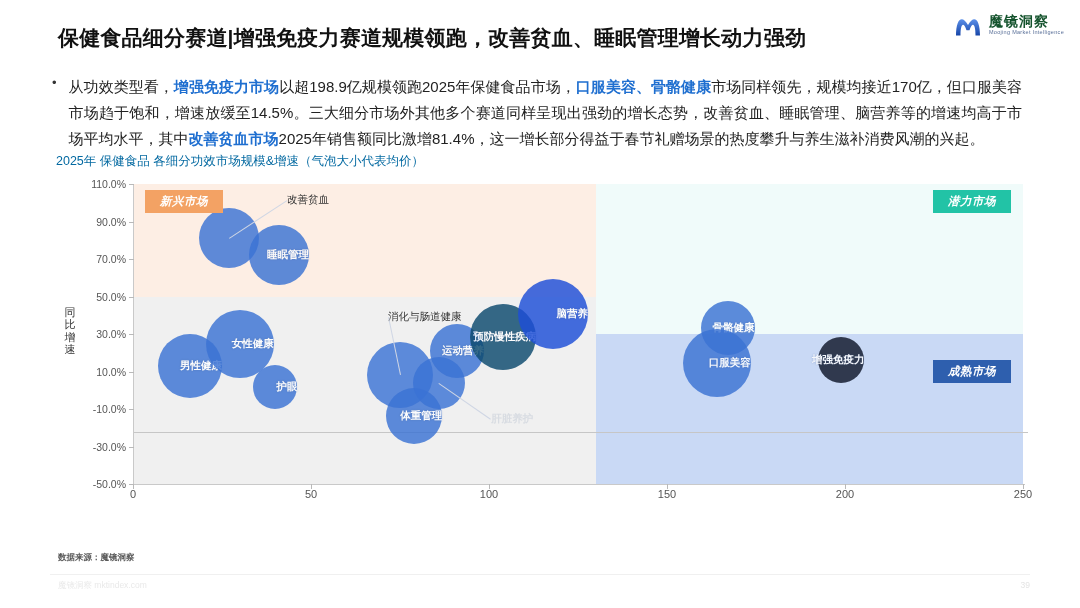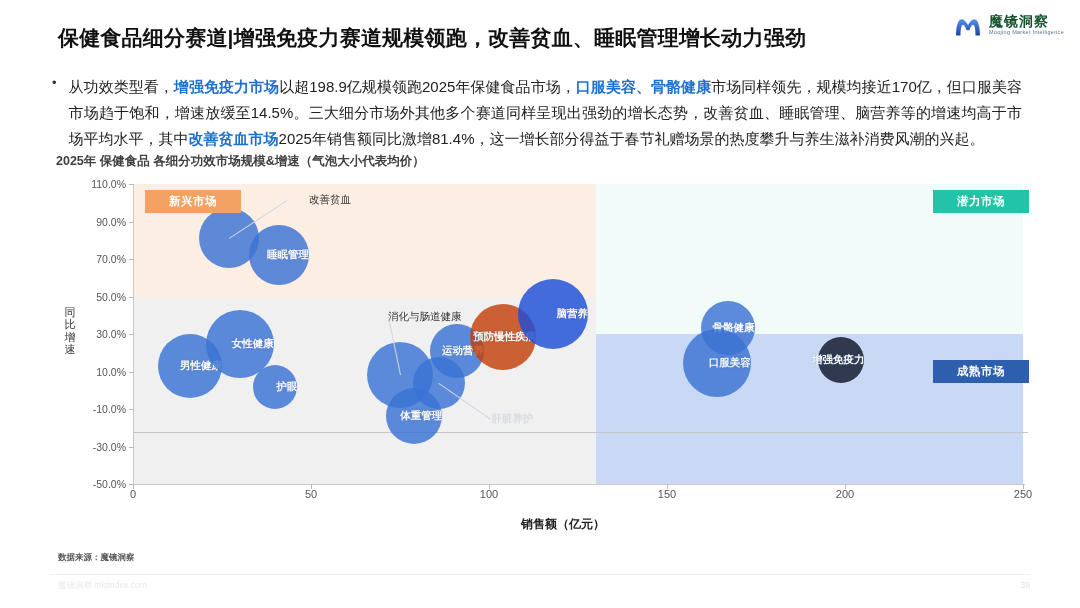--- a/index.html
+++ b/index.html
@@ -35,21 +35,21 @@
   #lede .bullet{ font-size:13px; color:#333; line-height:1.1; padding-top:2px;}
   #lede .body{
     font-size:15px; line-height:1.72; color:#222;
     text-align:justify;
   }
   #lede b.hl{ color:#1f6fd0; font-weight:bold; }
 
   
   #chart-title{
     position:absolute; left:56px; top:153px;
-    font-size:12.5px; font-weight:bold; color:#404040;
+    font-size:12.5px; font-weight:normal; color:#0369a1;
   }
 
   #chart{
     position:absolute; left:58px; top:178px;
     width:970px; height:330px;
   }
   
   #plot{
     position:absolute; left:75px; top:6px; width:890px; height:300px;
   }
@@ -96,21 +96,21 @@
   }
   .extlabel{
     position:absolute; font-size:10.5px; color:#333; white-space:nowrap;
   }
   .extlabel.faint{ color:#d8dce2; font-weight:bold; }
   .leader{ position:absolute; background:#cfd6e4; height:1px; transform-origin:0 0; }
 
   
   .badge{
     position:absolute; font-size:11.5px; font-weight:bold; color:#fff;
-    padding:4px 24px; letter-spacing:.5px; white-space:nowrap;
+    padding:4px 15px; letter-spacing:.5px; white-space:nowrap;font-style:italic;
   }
   #badge-emerging{ background:#f3a264; }
   #badge-potential{ background:#22c3a6; }
   #badge-mature{ background:#2e5fae; }
 
   
   #source{
     position:absolute; left:58px; top:552px;
     font-size:8.5px; font-weight:bold; color:#5a5a5a;
   }
@@ -156,21 +156,21 @@
 
 <div id="chart">
   <div id="plot">
     <div class="quad" id="q-tl" style="left: 0px; top: 0px; width: 462.8px; height: 112.5px;"></div>
     <div class="quad" id="q-bl" style="left: 0px; top: 112.5px; width: 462.8px; height: 187.5px;"></div>
     <div class="quad" id="q-tr" style="left: 462.8px; top: 0px; width: 427.2px; height: 150px;"></div>
     <div class="quad" id="q-br" style="left: 462.8px; top: 150px; width: 427.2px; height: 150px;"></div>
     <div id="zeroline" style="top: 247.5px;"></div>
     <div id="bubbles">
         <div class="bubble" style="left: 66.12px; top: 23.625px; width: 60px; height: 60px; background: rgb(59, 115, 212);"></div>
-        <div class="extlabel" style="left: 154.12px; top: 8.625px; margin-left: 22px;">改善贫血</div>
+        <div class="extlabel" style="left: 154.12px; top: 8.625px;">改善贫血</div>
         <div class="leader" style="left: 96.12px; top: 53.625px; width: 69.3397px; transform: rotate(-33.2317deg);"></div>
         <div class="bubble" style="left: 115.96px; top: 41.25px; width: 60px; height: 60px; background: rgb(59, 115, 212);">
           <span class="lbl">睡眠管理</span>
         </div>
         <div class="bubble" style="left: 24.96px; top: 149.875px; width: 64px; height: 64px; background: rgb(59, 115, 212);">
           <span class="lbl">男性健康</span>
         </div>
         <div class="bubble" style="left: 72.8px; top: 126.312px; width: 68px; height: 68px; background: rgb(59, 115, 212);">
           <span class="lbl">女性健康</span>
         </div>
@@ -182,21 +182,21 @@
         <div class="leader" style="left: 267px; top: 191.25px; width: 59.2284px; transform: rotate(-101.689deg);"></div>
         <div class="bubble" style="left: 253.24px; top: 203.562px; width: 56px; height: 56px; background: rgb(59, 115, 212);">
           <span class="lbl">体重管理</span>
         </div>
         <div class="bubble" style="left: 280.16px; top: 172.75px; width: 52px; height: 52px; background: rgb(59, 115, 212);"></div>
         <div class="extlabel faint" style="left: 358.16px; top: 227.75px;">肝脏养护</div>
         <div class="leader" style="left: 306.16px; top: 198.75px; width: 63.2456px; transform: rotate(34.6952deg);"></div>
         <div class="bubble" style="left: 296.96px; top: 139.875px; width: 54px; height: 54px; background: rgb(59, 115, 212);">
           <span class="lbl">运动营养</span>
         </div>
-        <div class="bubble" style="left: 337.24px; top: 119.812px; width: 66px; height: 66px; background: #c2410c;">
+        <div class="bubble" style="left: 337.24px; top: 119.812px; width: 66px; height: 66px; background: #0c4a6e;">
           <span class="lbl">预防慢性疾病</span>
         </div>
         <div class="bubble" style="left: 385.08px; top: 95.3125px; width: 70px; height: 70px; background: #1d4ed8;">
           <span class="lbl">脑营养</span>
         </div>
         <div class="bubble" style="left: 567.52px; top: 117.375px; width: 54px; height: 54px; background: rgb(59, 115, 212);">
           <span class="lbl">骨骼健康</span>
         </div>
         <div class="bubble" style="left: 549.84px; top: 145.062px; width: 68px; height: 68px; background: rgb(59, 115, 212);">
           <span class="lbl">口服美容</span>
@@ -244,19 +244,18 @@
       <div class="xtickmark" style="left: 787px; top: 306px;"></div>
       <div class="xtick" style="left: 965px; top: 310px;">250</div>
       <div class="xtickmark" style="left: 965px; top: 306px;"></div>
     </div>
   <div id="ylabel">
       <div>同</div>
       <div>比</div>
       <div>增</div>
       <div>速</div>
     </div>
-  <div id="xlabel">销售额（亿元）</div>
 </div>
 
 <div id="source">数据来源：魔镜洞察</div>
 <div id="footrule"></div>
 <div id="foot-watermark">魔镜洞察  mktindex.com</div>
 <div id="pagenum">39</div>
 
 </body></html>

